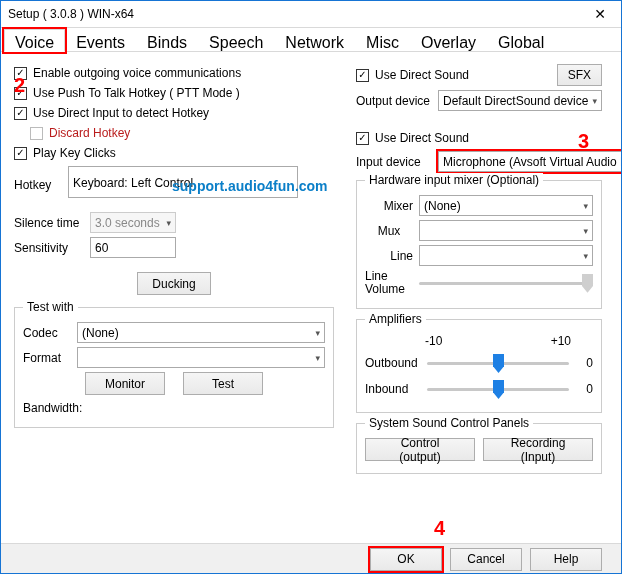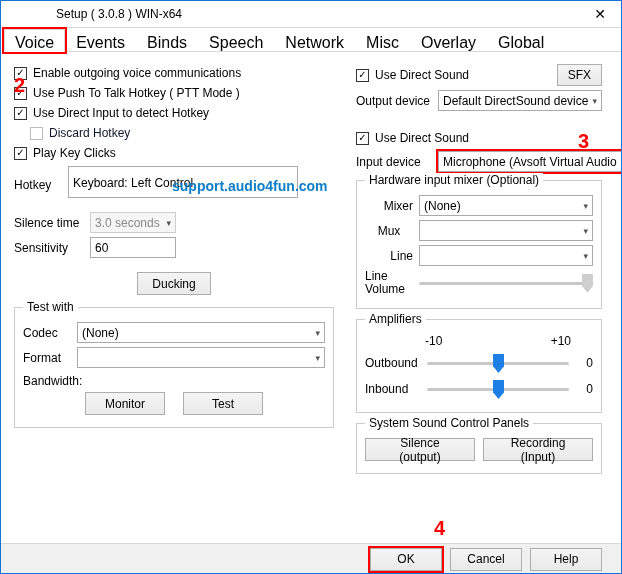--- a/index.html
+++ b/index.html
@@ -19,21 +19,20 @@
     border: 1px solid #1674d4;
     pointer-events: none;
   }
   .titlebar {
     height: 28px;
     display: flex;
     align-items: center;
     padding: 0 0 0 8px;
     border-bottom: 1px solid #d9d9d9;
     background: #fff;
-    margin-left: 48px;
   }
   .titlebar .title { flex: 1; font-size: 12px; }
   .titlebar .close {
     width: 44px; height: 28px;
     display: flex; align-items: center; justify-content: center;
     font-size: 14px;
     cursor: pointer;
   }
   .tabs {
     display: flex;
@@ -78,21 +77,21 @@
   .checkbox {
     width: 13px; height: 13px;
     border: 1px solid #333;
     display: inline-flex;
     align-items: center; justify-content: center;
     font-size: 10px;
     line-height: 1;
     background: #fff;
   }
   .checkbox.disabled { border-color: #bbb; }
-  .dim { color: #0f172a; }
+  .dim { color: #b91c1c; }
   .groupbox {
     border: 1px solid #ccc;
     padding: 10px 8px 8px;
     margin-top: 10px;
     position: relative;
   }
   .groupbox > .legend {
     position: absolute; top: -8px; left: 8px;
     background: #fff; padding: 0 4px; font-size: 12px;
   }
@@ -240,26 +239,26 @@
           <span class="chev">▾</span>
         </div>
       </div>
       <div class="row">
         <span class="label-sm">Format</span>
         <div class="select" style="flex:1;">
           <span></span>
           <span class="chev">▾</span>
         </div>
       </div>
-      <div class="row" style="margin-top:6px;">
-        <span>Bandwidth:</span>
-      </div>
       <div class="row" style="gap:18px; justify-content:center; margin-top:4px;">
         <button class="btn" style="width:80px;">Monitor</button>
         <button class="btn" style="width:80px;">Test</button>
+      </div>
+      <div class="row" style="margin-top:6px;">
+        <span>Bandwidth:</span>
       </div>
     </div>
   </div>
 
   <div class="right-col">
 
     <div class="row" style="justify-content:space-between;">
       <div class="checkbox-row" style="margin:0;">
         <span class="checkbox">✓</span>
         <span>Use Direct Sound</span>
@@ -342,21 +341,21 @@
               <div class="thumb" style="left:calc(50% - 5px);"></div>
             </div>
         </div>
         <span style="width:18px; text-align:right;">0</span>
       </div>
     </div>
 
     <div class="groupbox">
       <span class="legend">System Sound Control Panels</span>
       <div class="row" style="gap:8px;">
-        <button class="btn" style="flex:1;">Silence (output)</button>
+        <button class="btn" style="flex:1;">Control (output)</button>
         <button class="btn" style="flex:1;">Recording (Input)</button>
       </div>
     </div>
 
   </div>
 
   <span class="marker" style="left:14px; top:22px;">2</span>
   <span class="marker" style="left:578px; top:78px;">3</span>
   <span class="watermark" style="left:172px; top:126px;">support.audio4fun.com</span>
 </div>

